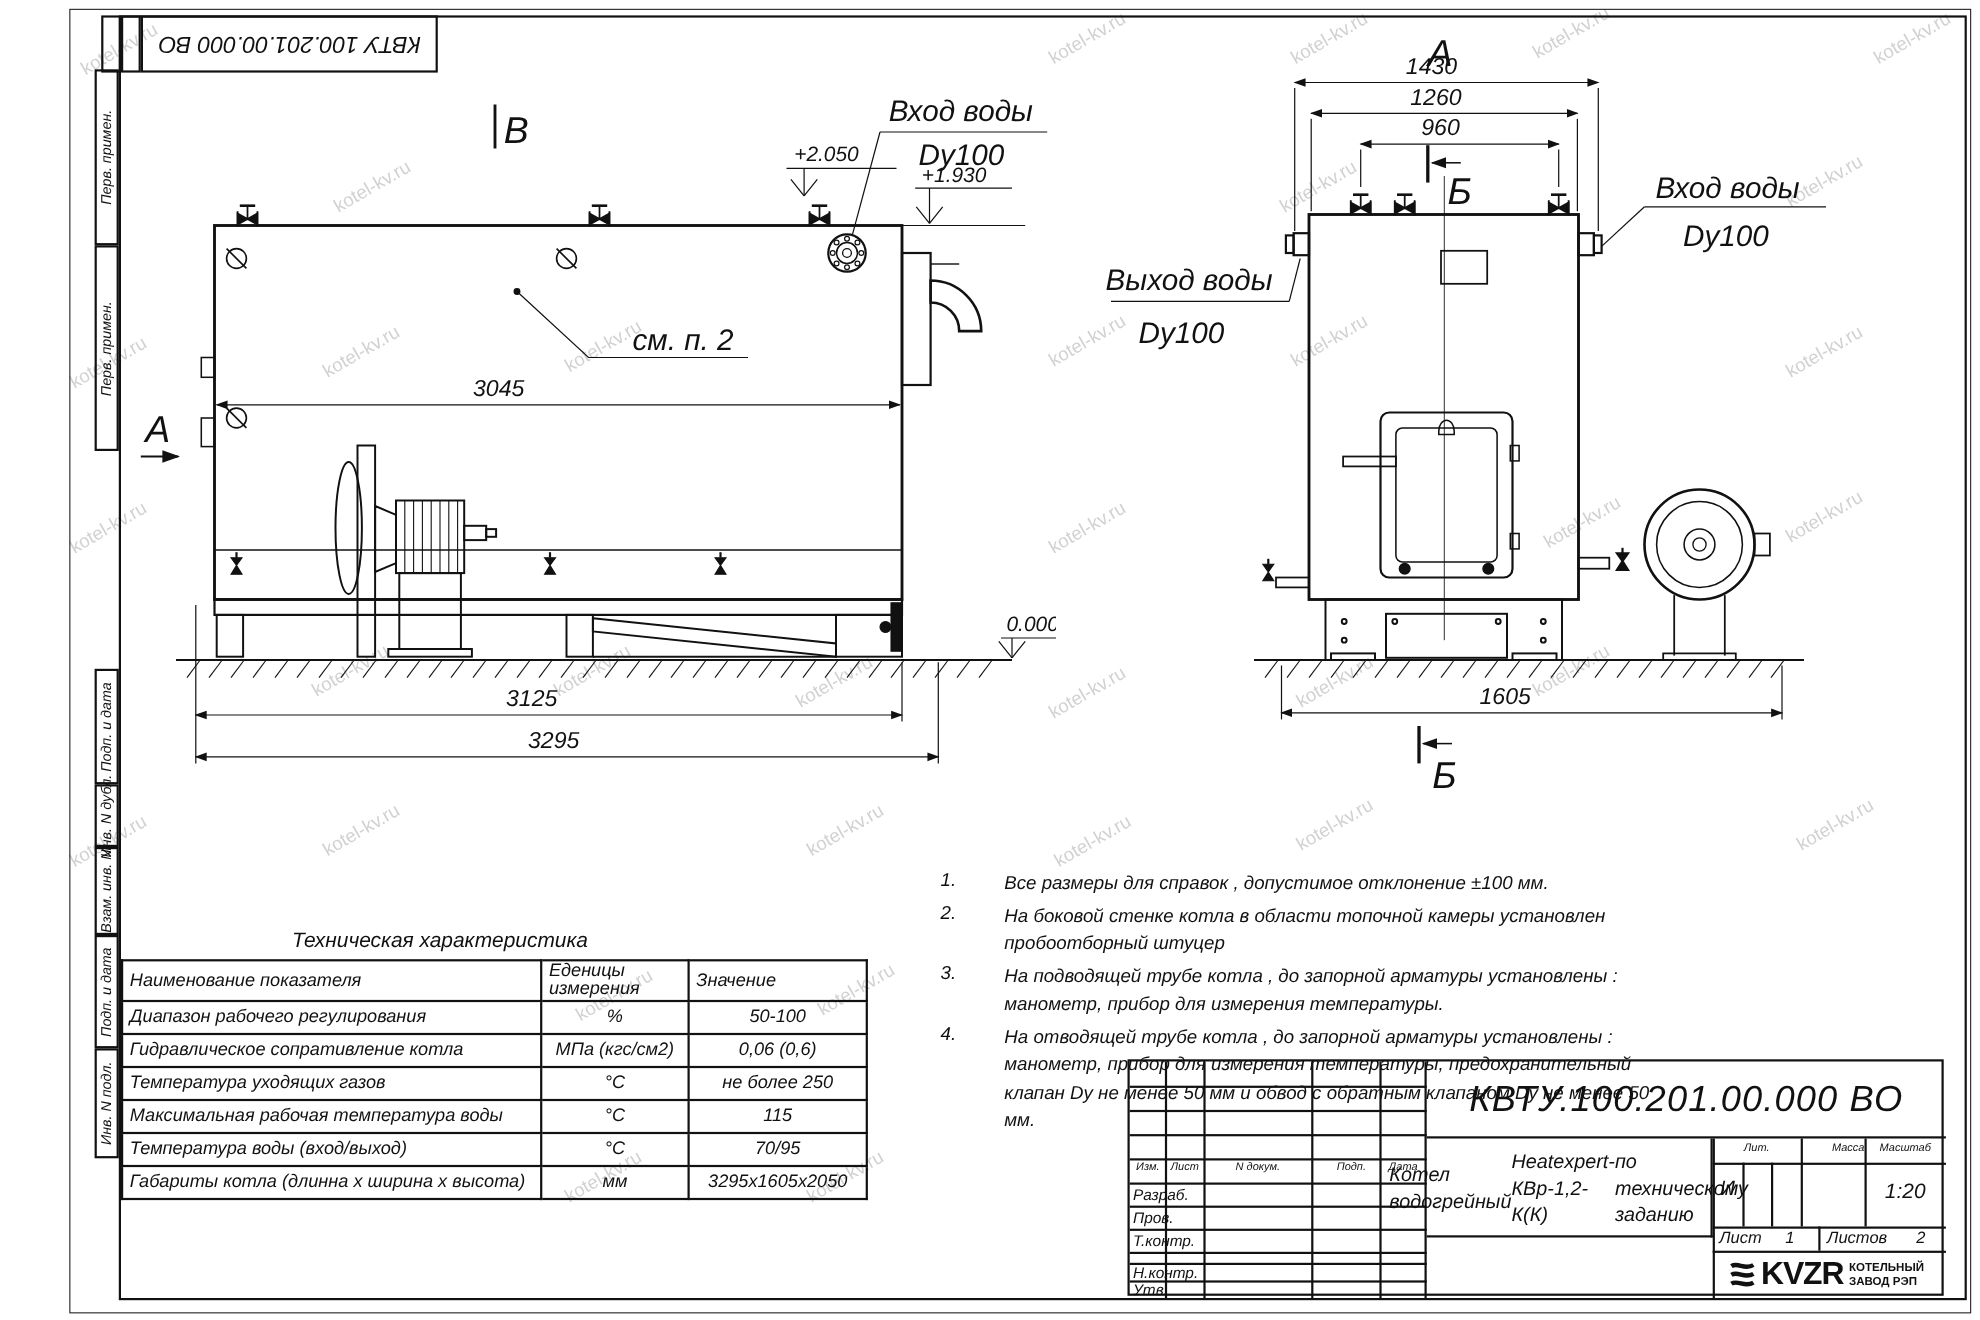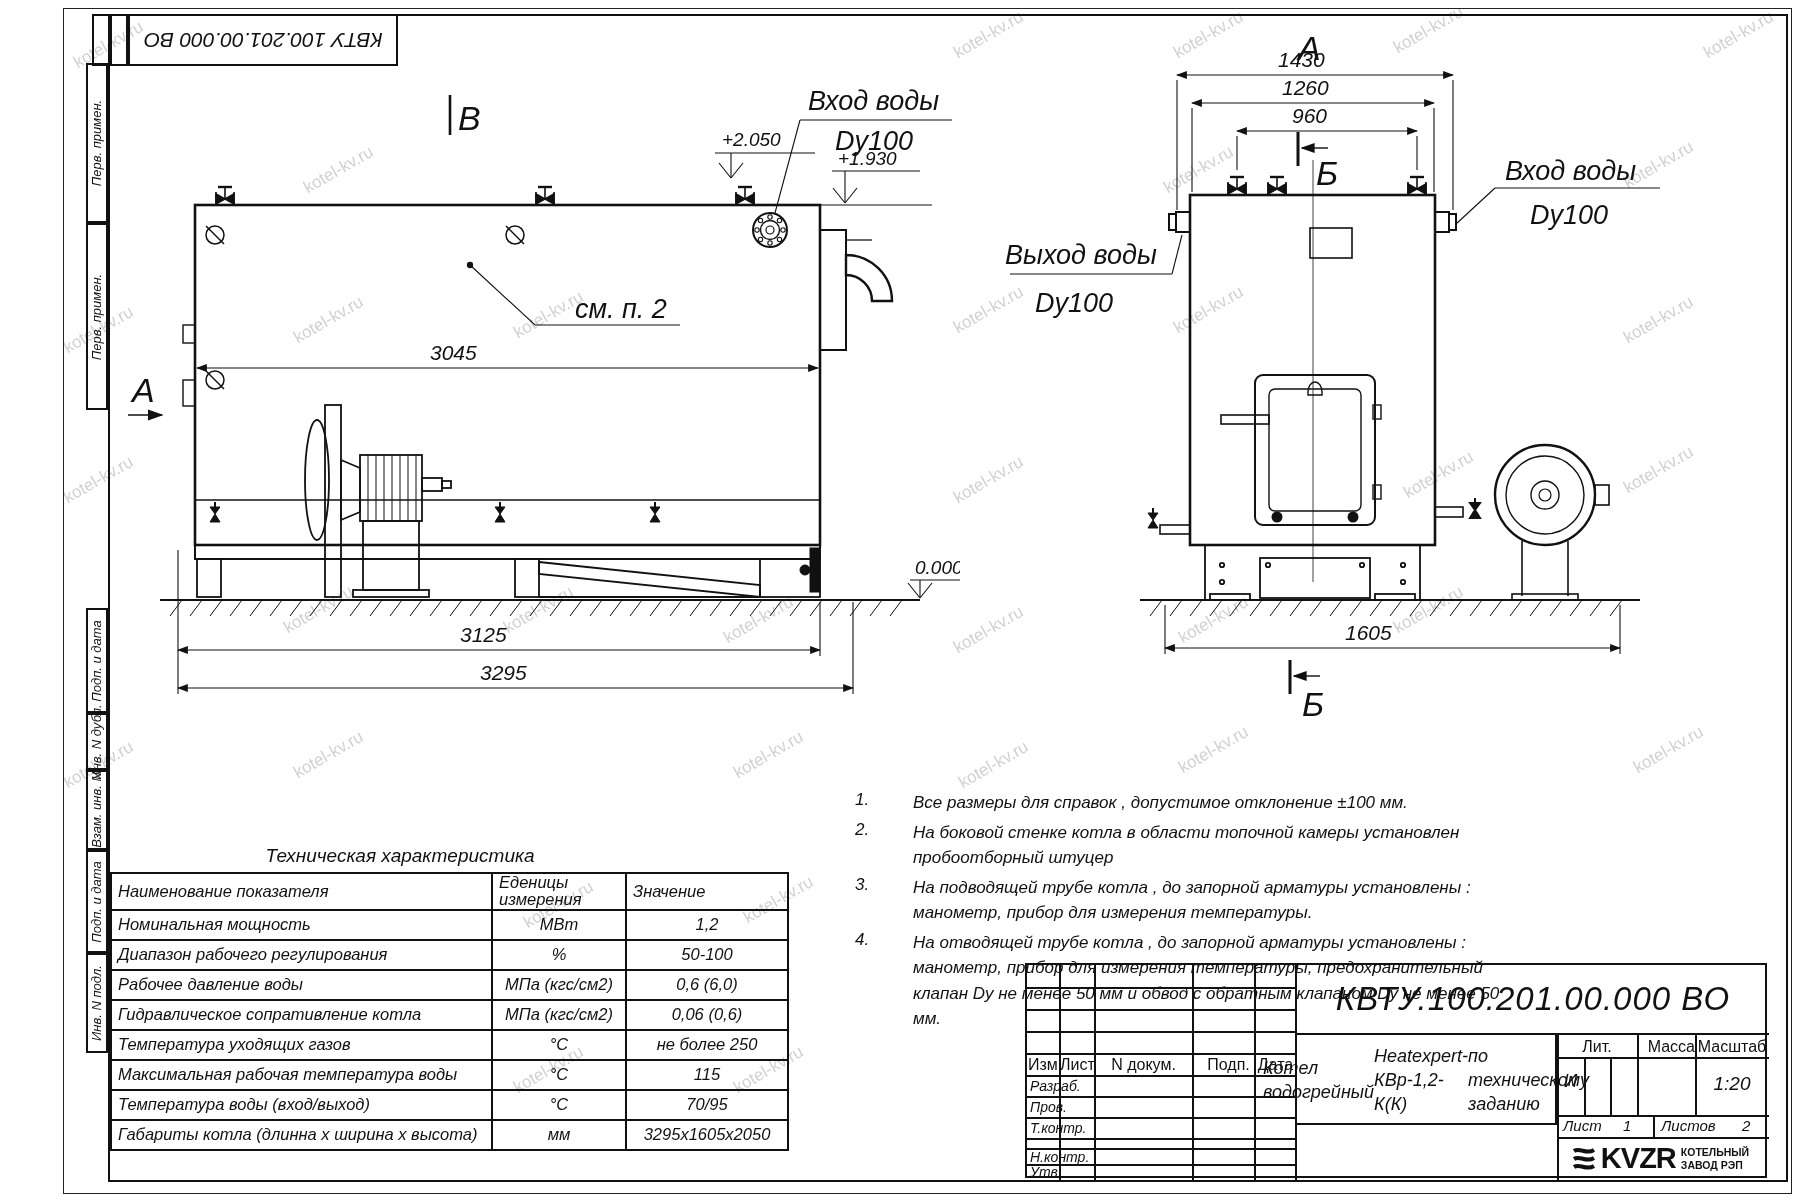--- a/index.html
+++ b/index.html
@@ -31,21 +31,21 @@
   
   #notes{position:absolute;left:855px;top:790px;width:662px;}
   .note{display:flex;margin-bottom:4px;}
   .note .n{width:58px;flex:none;font-style:italic;font-size:17px;}
   .note .t{font-style:italic;font-size:17px;line-height:1.5;}
   
   #tb{position:absolute;left:1025px;top:963px;width:742px;height:215px;border:2.5px solid #111;box-sizing:border-box;}
   .tb-abs{position:absolute;box-sizing:border-box;}
   .vl{position:absolute;width:2px;background:#111;}
   .hl{position:absolute;height:2px;background:#111;}
-  .tb-lab{position:absolute;font-size:16px;}
+  .tb-lab{position:absolute;font-style:italic;font-size:10px;}
   .tb-rowlab{position:absolute;left:3px;font-style:italic;font-size:14px;}
   #tb-doc{position:absolute;left:270px;top:0;width:472px;height:70px;display:flex;align-items:center;
           justify-content:center;font-style:italic;font-size:33px;letter-spacing:1px;border-bottom:2px solid #111;box-sizing:border-box;}
   #tb-name{position:absolute;left:270px;top:70px;width:260px;height:90px;display:flex;flex-direction:row;
            align-items:center;justify-content:center;font-style:italic;font-size:18px;line-height:1.35;border-right:2px solid #111;box-sizing:border-box;}
   .tb-small{font-style:italic;font-size:15px;}
   #logo{position:absolute;left:532px;top:174px;width:203px;height:39px;display:flex;align-items:center;justify-content:center;gap:5px;}
   #logo .kv{font-weight:900;font-size:29px;letter-spacing:-1px;font-style:normal;}
   #logo .org{display:flex;flex-direction:column;font-size:10.5px;font-weight:bold;line-height:1.15;}
   #fmt{position:absolute;left:1545px;top:1180px;display:flex;gap:34px;font-style:italic;font-size:15px;margin-top:24px;}
@@ -463,33 +463,23 @@
   <div id="spec-title">Техническая характеристика</div>
   <table id="spec">
     <tbody>
         <tr class="hdr">
       <td style="width:381px;text-align:left">Наименование показателя</td>
       <td style="width:134px">Еденицы
 измерения</td>
       <td style="width:162px">Значение</td>
     </tr>
     <tr>
-          <td>Номинальная мощность</td>
-          <td class="c">МВт</td>
-          <td class="c">1,2</td>
-        </tr>
-    <tr>
           <td>Диапазон рабочего регулирования</td>
           <td class="c">%</td>
           <td class="c">50-100</td>
-        </tr>
-    <tr>
-          <td>Рабочее давление воды</td>
-          <td class="c">МПа (кгс/см2)</td>
-          <td class="c">0,6 (6,0)</td>
         </tr>
     <tr>
           <td>Гидравлическое сопративление котла</td>
           <td class="c">МПа (кгс/см2)</td>
           <td class="c">0,06 (0,6)</td>
         </tr>
     <tr>
           <td>Температура уходящих газов</td>
           <td class="c">°С</td>
           <td class="c">не более 250</td>

